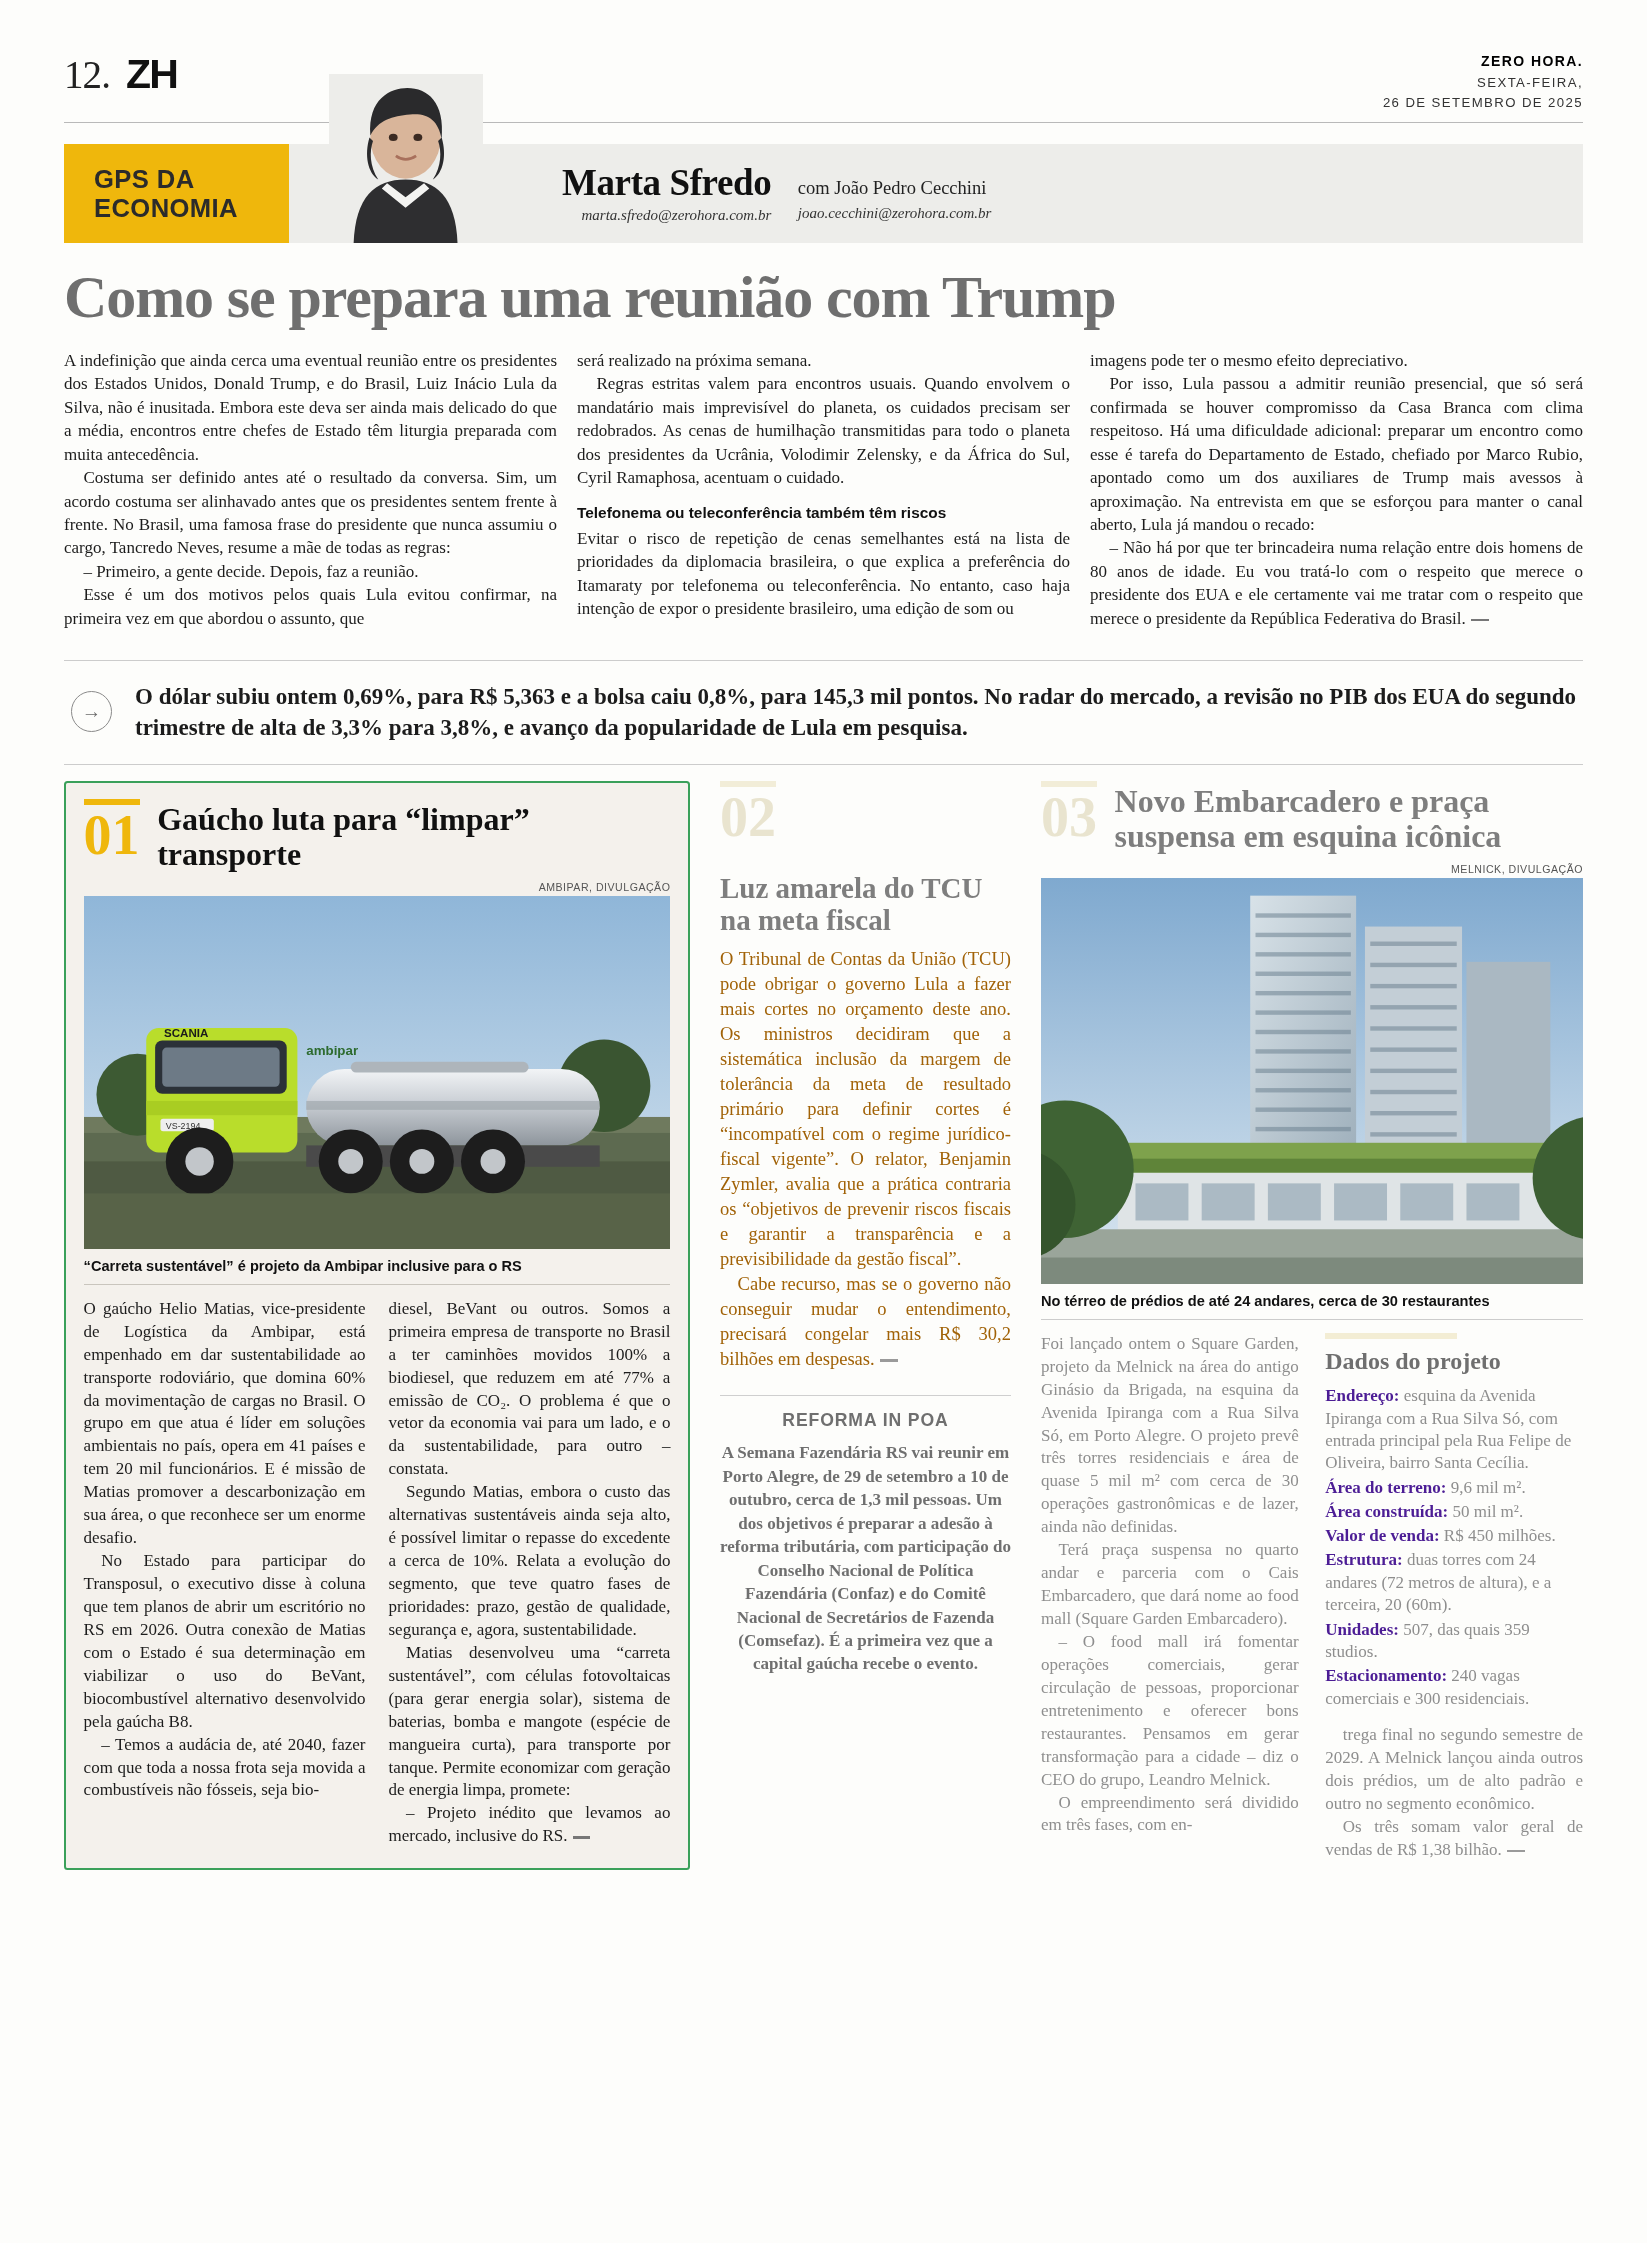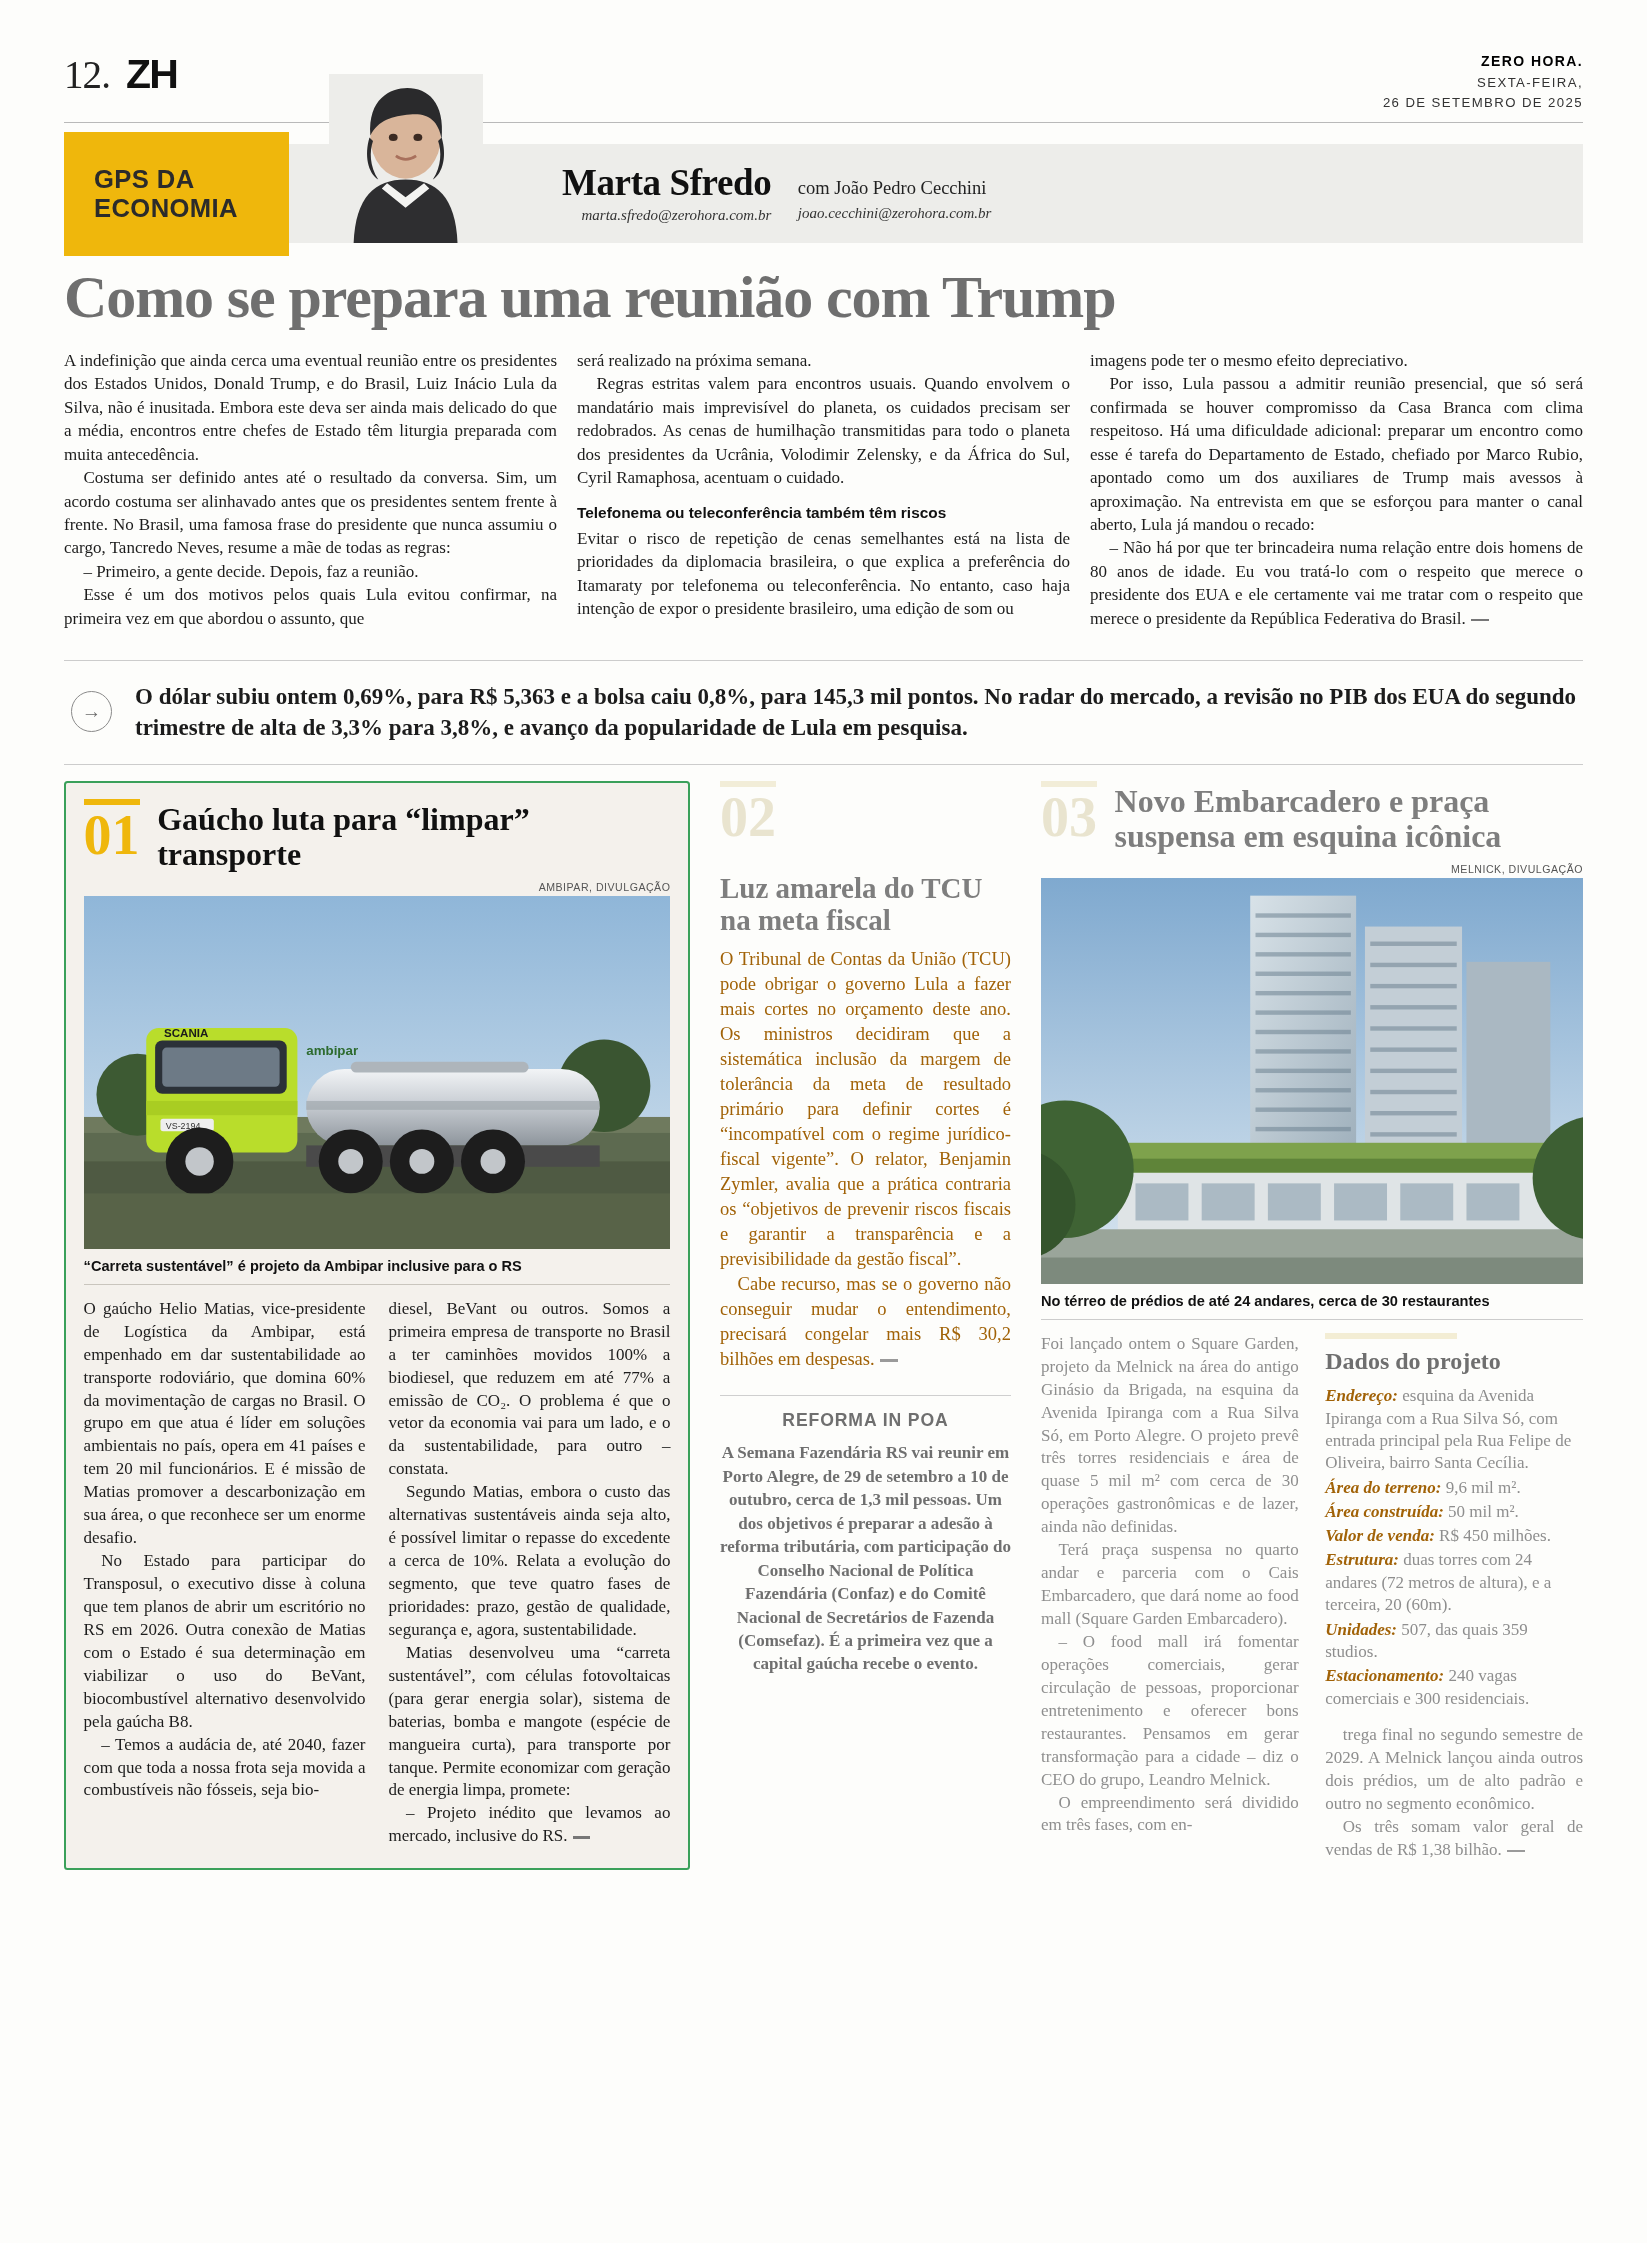--- a/index.html
+++ b/index.html
@@ -57,21 +57,21 @@
   .colband-wrap { position: relative; margin: 21px 64px 0 64px; }
   .colband {
     position: relative;
     height: 99px;
     background: #ededea;
     display: flex;
     align-items: center;
   }
   .gps-box {
     width: 225px;
-    height: 124px;
+    height: 99px;
     background: #efb70c;
     display: flex;
     flex-direction: column;
     justify-content: center;
     padding-left: 30px;
   }
   .gps-box div {
     font-family: "Liberation Sans", sans-serif;
     font-size: 25.6px;
     font-weight: bold;
@@ -337,21 +337,21 @@
   .dados-title span { white-space: nowrap; }
   .dados p {
     font-family: "Liberation Serif", serif;
     font-size: 17px;
     line-height: 1.32;
     color: #8e8e8e;
     margin: 0 0 1.8px 0;
     text-indent: 0;
     text-align: left;
   }
-  .dados b { color: #a16207; font-style: italic; }
+  .dados b { color: #4c1d95; }
   .dim { color: #8e8e8e; }
   .endmark.grey { background: #9a9a9a; }
 </style>
 </head>
 <body>
 
 <div class="page">
 
   <div class="masthead">
     <div class="mast-left">

